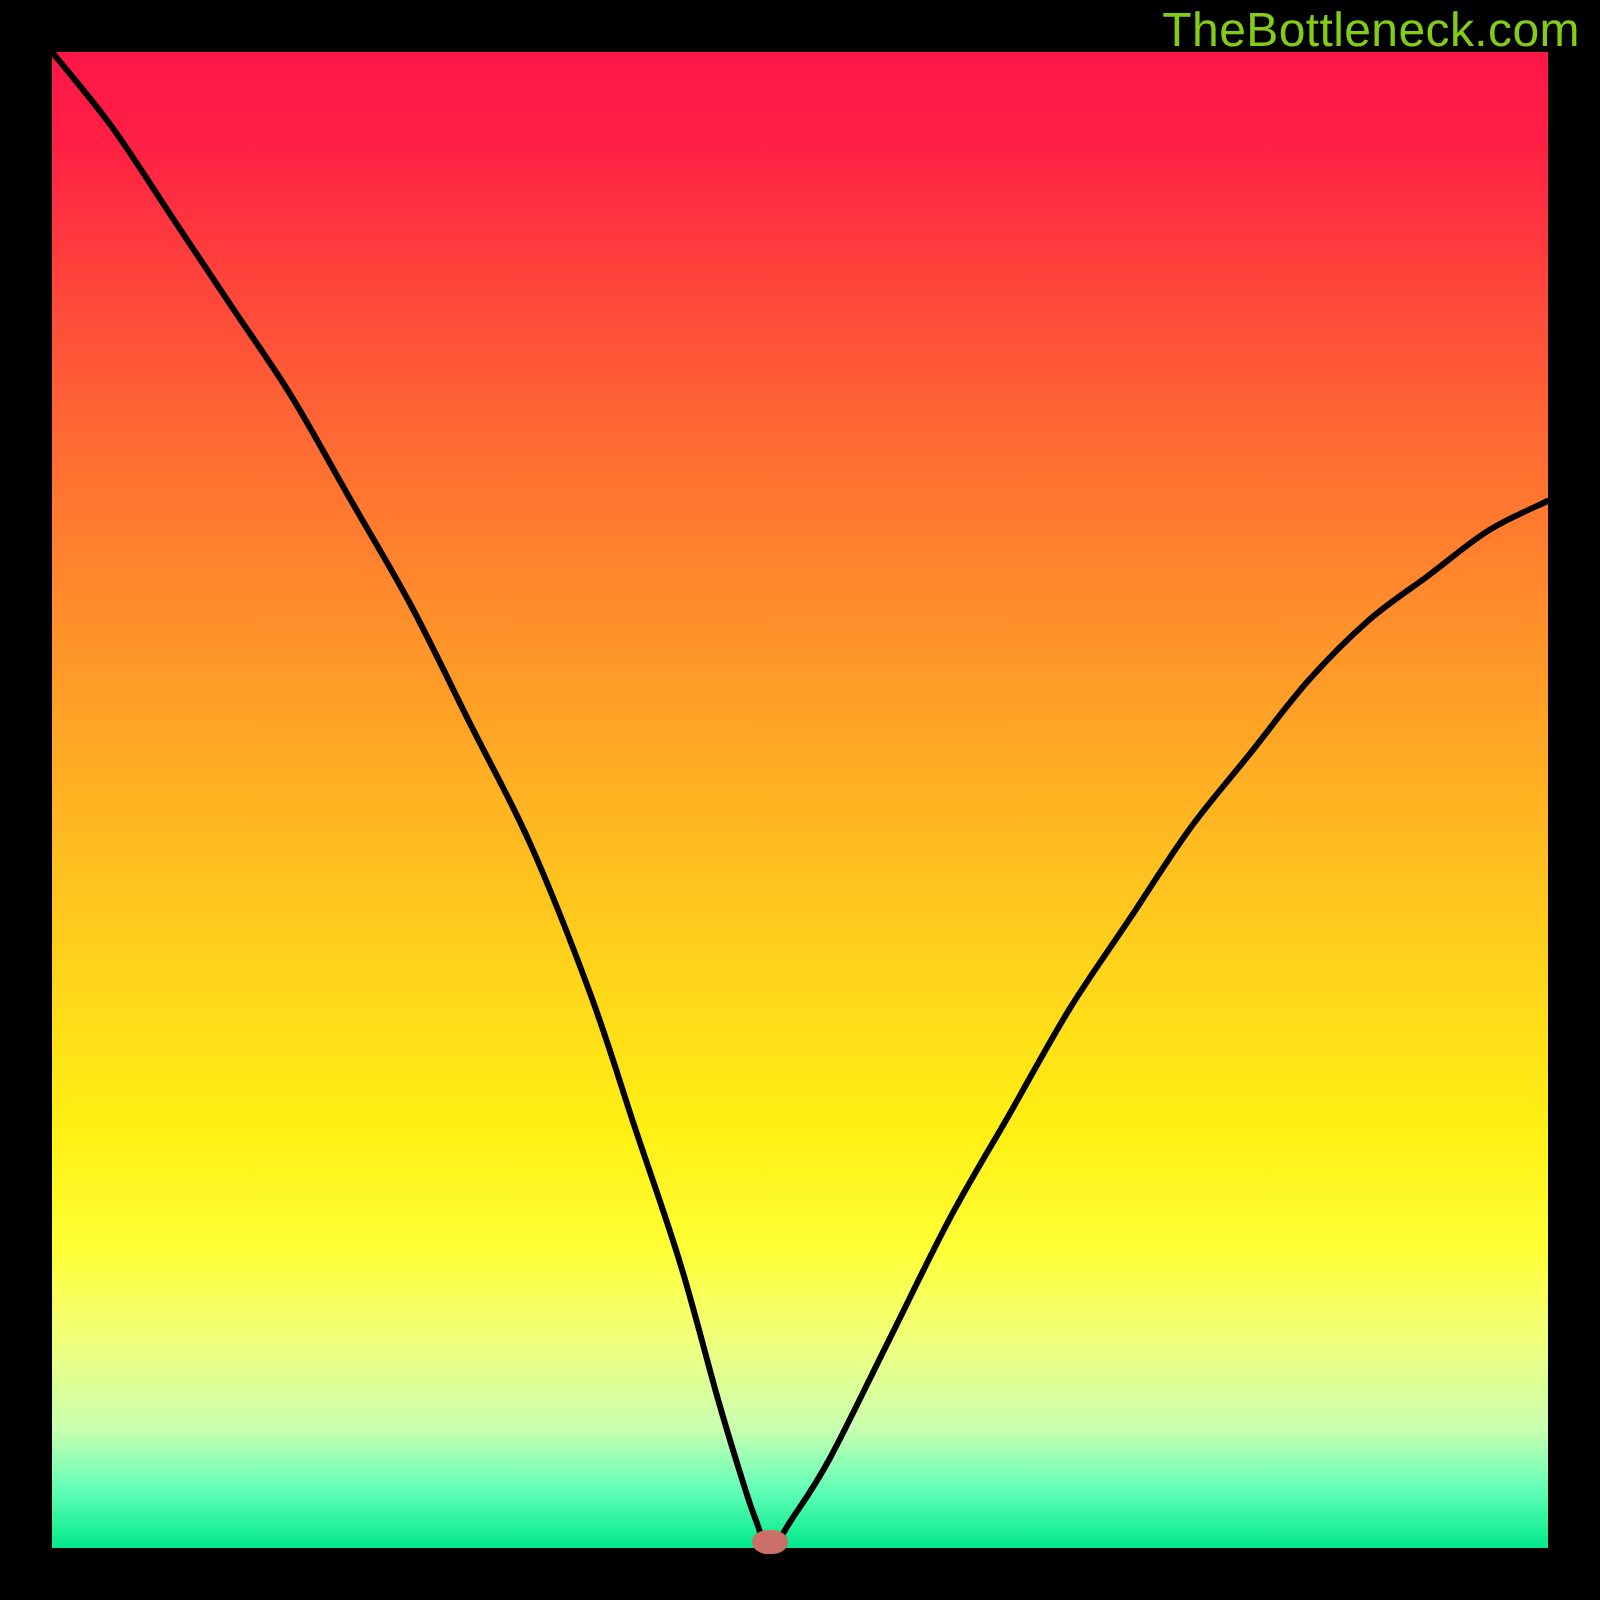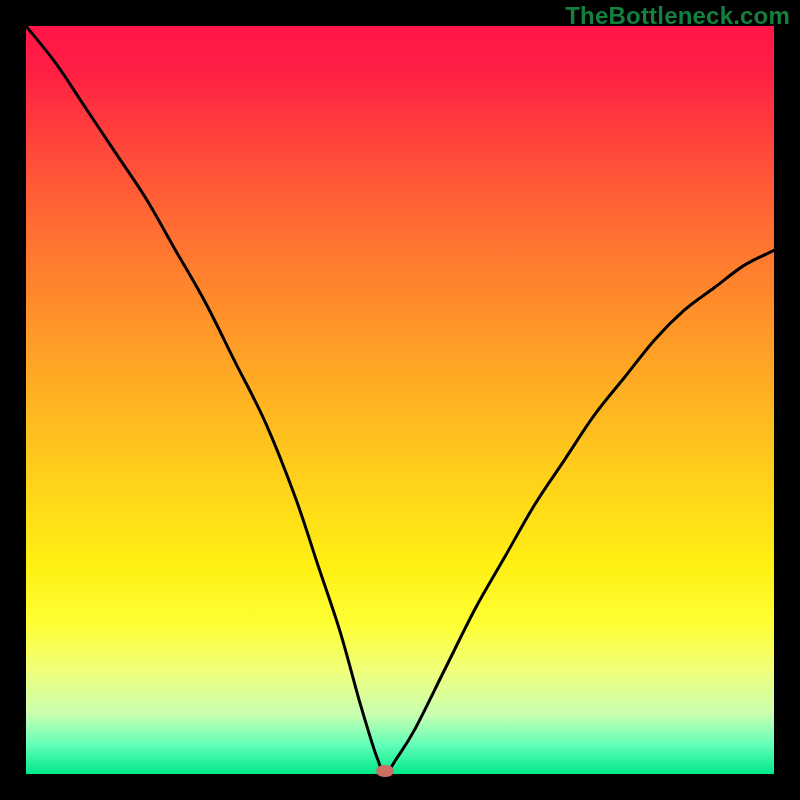--- a/index.html
+++ b/index.html
@@ -9,22 +9,22 @@
     width: 800px;
     height: 800px;
     background: #000;
   }
   .watermark {
     position: absolute;
     top: 2px;
     right: 10px;
     font-family: Arial, Helvetica, sans-serif;
     font-size: 24px;
-    font-weight: 700;
-    color: #15803d;
+    font-weight: 400;
+    color: #84cc16;
     letter-spacing: 0.2px;
   }
   .plot {
     position: absolute;
     left: 26px;
     top: 26px;
     width: 748px;
     height: 748px;
   }
   .gradient {

